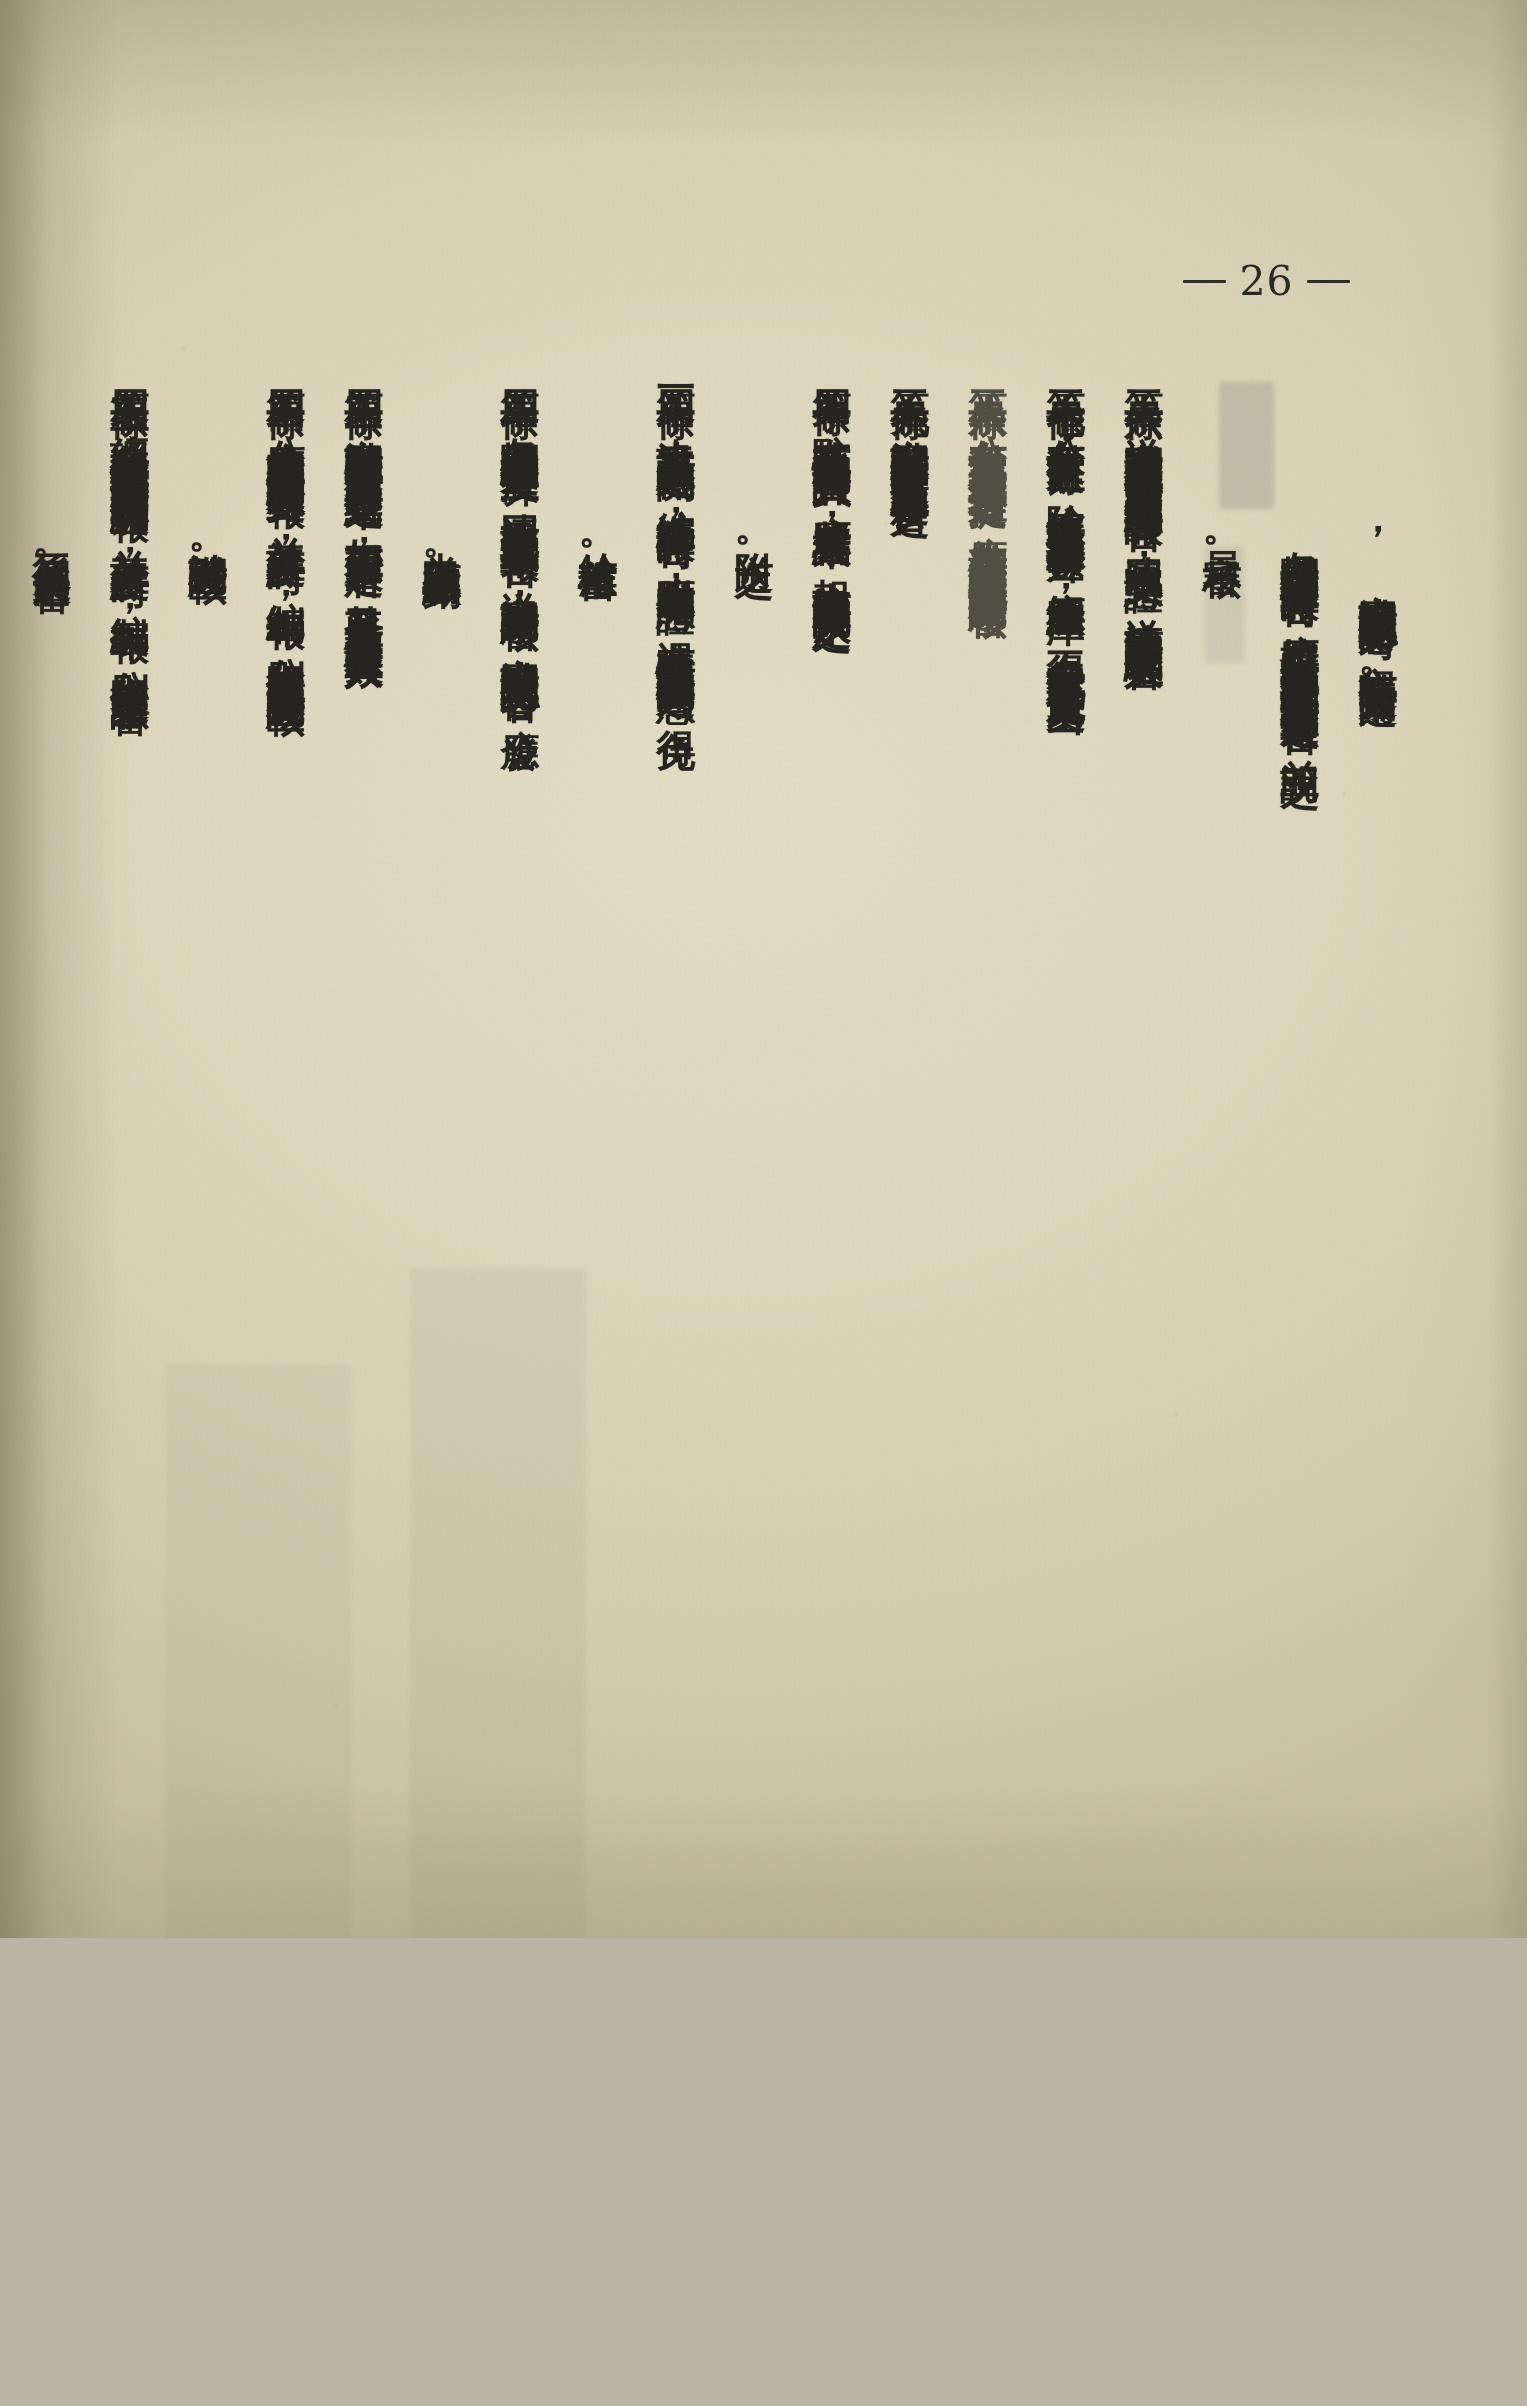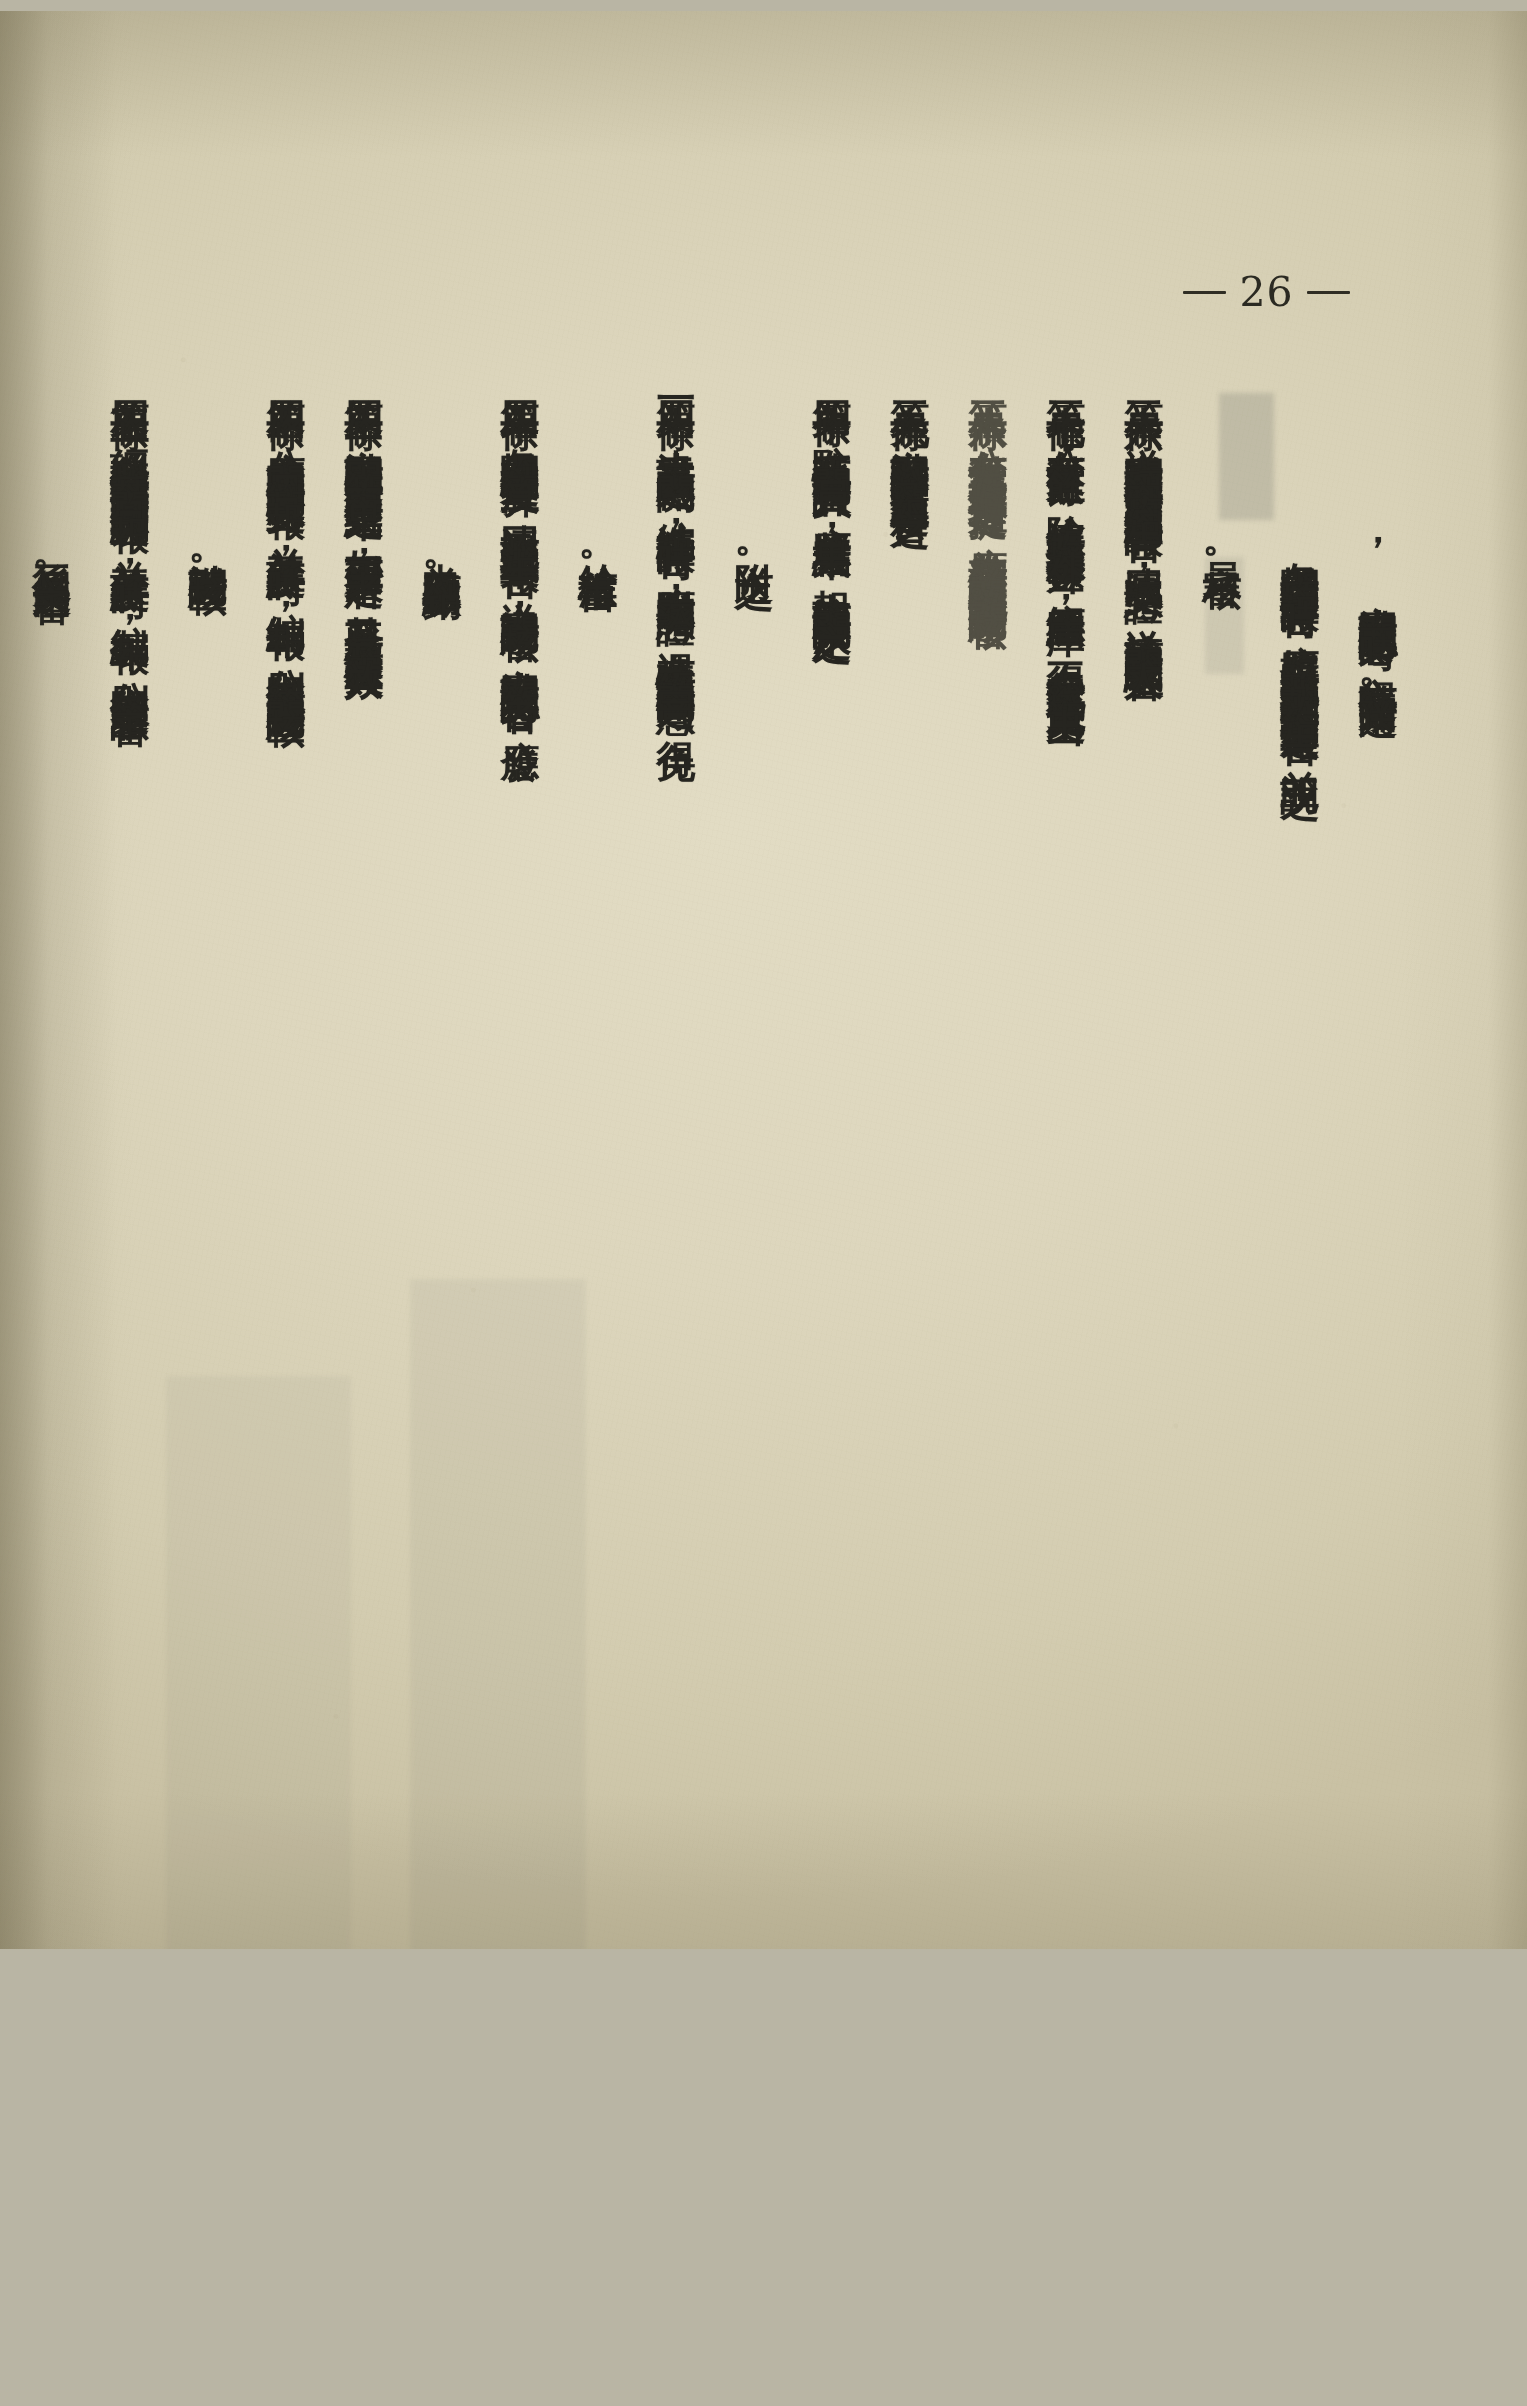--- a/index.html
+++ b/index.html
@@ -9,21 +9,21 @@
   }
   body {
     font-family: "DejaVu Serif", "Liberation Serif", serif;
   }
 
   
   .page {
     position: relative;
     width: 1527px;
     height: 1938px;
-    margin: 11px auto;
+    margin: 0 auto;
     overflow: hidden;
     background: #d9d2b8;
     background-image:
       radial-gradient(ellipse 1365px 1073px at 48% 42%, #e2dcc4 0%, #ddd6bd 42%, #d3ccb0 78%, #c9c1a4 100%);
   }
   
   .grain {
     position: absolute; inset: 0;
     pointer-events: none;
     opacity: .5;

